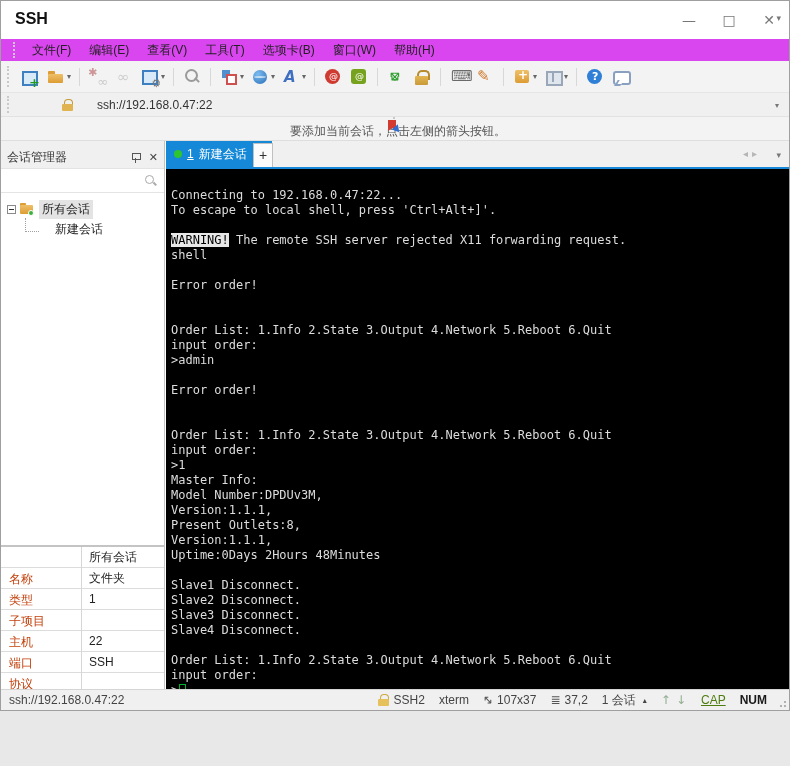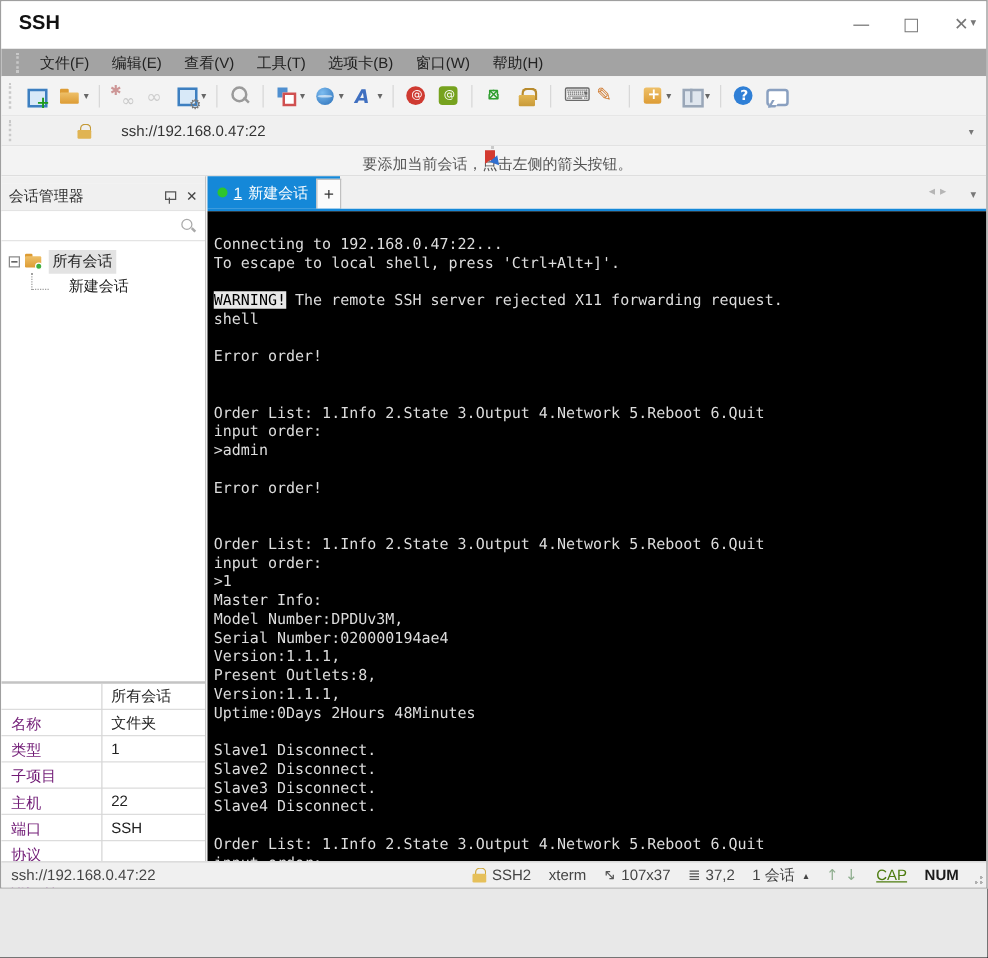--- a/index.html
+++ b/index.html
@@ -9,21 +9,21 @@
     border:1px solid #9f9f9f; overflow:hidden;
     font-family:"Liberation Sans","DejaVu Sans",sans-serif; font-size:12px; color:#222;
   }
   
   .titlebar { position:absolute; left:0; top:0; right:0; height:38px; background:#fff; }
   .title { position:absolute; left:14px; top:9px; font-size:16px; font-weight:bold; color:#111; }
   .winctl { position:absolute; top:0; height:38px; width:40px; text-align:center; line-height:38px;
             font-size:14px; color:#777; font-family:"DejaVu Sans",sans-serif; }
   .winctl.min { right:80px; } .winctl.max { right:40px; } .winctl.cls { right:0; }
   
-  .menubar { position:absolute; left:0; top:38px; right:0; height:22px; background:#a3a3a3;
+  .menubar { position:absolute; left:0; top:38px; right:0; height:22px; background:#d946ef;
              display:flex; align-items:center; padding-left:12px; }
   .grip { width:4px; height:70%; border-left:2px dotted #c9c9c9; margin-right:6px; }
   .menu-item { padding:0 9px; color:#222; line-height:22px; }
   
   .toolbar { position:absolute; left:0; top:60px; right:0; height:32px; background:#f3f3f3;
              display:flex; align-items:center; padding-left:6px; border-bottom:1px solid #e6e6e6; }
   .tbtn { display:inline-flex; align-items:center; padding:2px 2px; margin:0 1px; }
   .tsep { width:1px; height:18px; background:#d8d8d8; margin:0 5px; }
   .caret { font-size:8px; color:#666; margin-left:1px; }
   .tb-overflow { position:absolute; right:8px; top:12px; font-size:9px; color:#777; }
@@ -136,21 +136,21 @@
      background:#3fae3f; border:1px solid #fff; z-index:2; }
   .tree-label-root { margin-left:3px; background:#e3e3e3; padding:1px 3px; }
   .tree-connector { margin-left:24px; width:14px; height:14px; border-left:1px dotted #a0a0a0;
      border-bottom:1px dotted #a0a0a0; margin-top:-8px; }
   .tree-label-child { margin-left:16px; }
   
   .prop-table { position:absolute; left:0; top:404px; right:0; bottom:0; border-top:2px solid #c4c4c4;
                 background:#fff; }
   .prop-col-line { position:absolute; left:80px; top:0; bottom:0; width:1px; background:#d6d6d6; }
   .prop-row { display:flex; height:21px; border-bottom:1px solid #dcdcdc; align-items:center; }
-  .prop-label { width:80px; padding-left:8px; color:#701a75;margin-top:45px; }
+  .prop-label { width:80px; padding-left:8px; color:#c2410c;margin-top:45px; }
   .prop-value { flex:1; padding-left:8px; color:#222; }
   
   .tabbar { position:absolute; left:165px; top:140px; right:0; height:26px; background:#f0f0f0; }
   .tabbar-underline { position:absolute; left:165px; top:166px; right:0; height:2px; background:#1588d8; }
   .tab-active { position:absolute; left:0; top:0; height:26px; padding:0 8px; background:#1588d8;
                 color:#fff; display:flex; align-items:center; gap:5px; }
   .tab-dot { width:8px; height:8px; border-radius:50%; background:#2ec52e; }
   .tab-num { text-decoration:underline; }
   .tab-close { color:#cfe6f7; font-size:10px; margin-left:4px; font-family:"DejaVu Sans",sans-serif; }
   .tab-new { position:absolute; left:87px; top:2px; width:20px; height:24px; background:#fbfbfb;
@@ -384,21 +384,20 @@
       <div class="tl"><span>&gt;admin</span></div>
       <div class="tl">&nbsp;</div>
       <div class="tl"><span>Error order!</span></div>
       <div class="tl">&nbsp;</div>
       <div class="tl">&nbsp;</div>
       <div class="tl"><span>Order List: 1.Info 2.State 3.Output 4.Network 5.Reboot 6.Quit</span></div>
       <div class="tl"><span>input order:</span></div>
       <div class="tl"><span>&gt;1</span></div>
       <div class="tl"><span>Master Info:</span></div>
       <div class="tl"><span>Model Number:DPDUv3M,</span></div>
-      <div class="tl"><span>Serial Number:020000194ae4</span></div>
       <div class="tl"><span>Version:1.1.1,</span></div>
       <div class="tl"><span>Present Outlets:8,</span></div>
       <div class="tl"><span>Version:1.1.1,</span></div>
       <div class="tl"><span>Uptime:0Days 2Hours 48Minutes</span></div>
       <div class="tl">&nbsp;</div>
       <div class="tl"><span>Slave1 Disconnect.</span></div>
       <div class="tl"><span>Slave2 Disconnect.</span></div>
       <div class="tl"><span>Slave3 Disconnect.</span></div>
       <div class="tl"><span>Slave4 Disconnect.</span></div>
       <div class="tl">&nbsp;</div>

